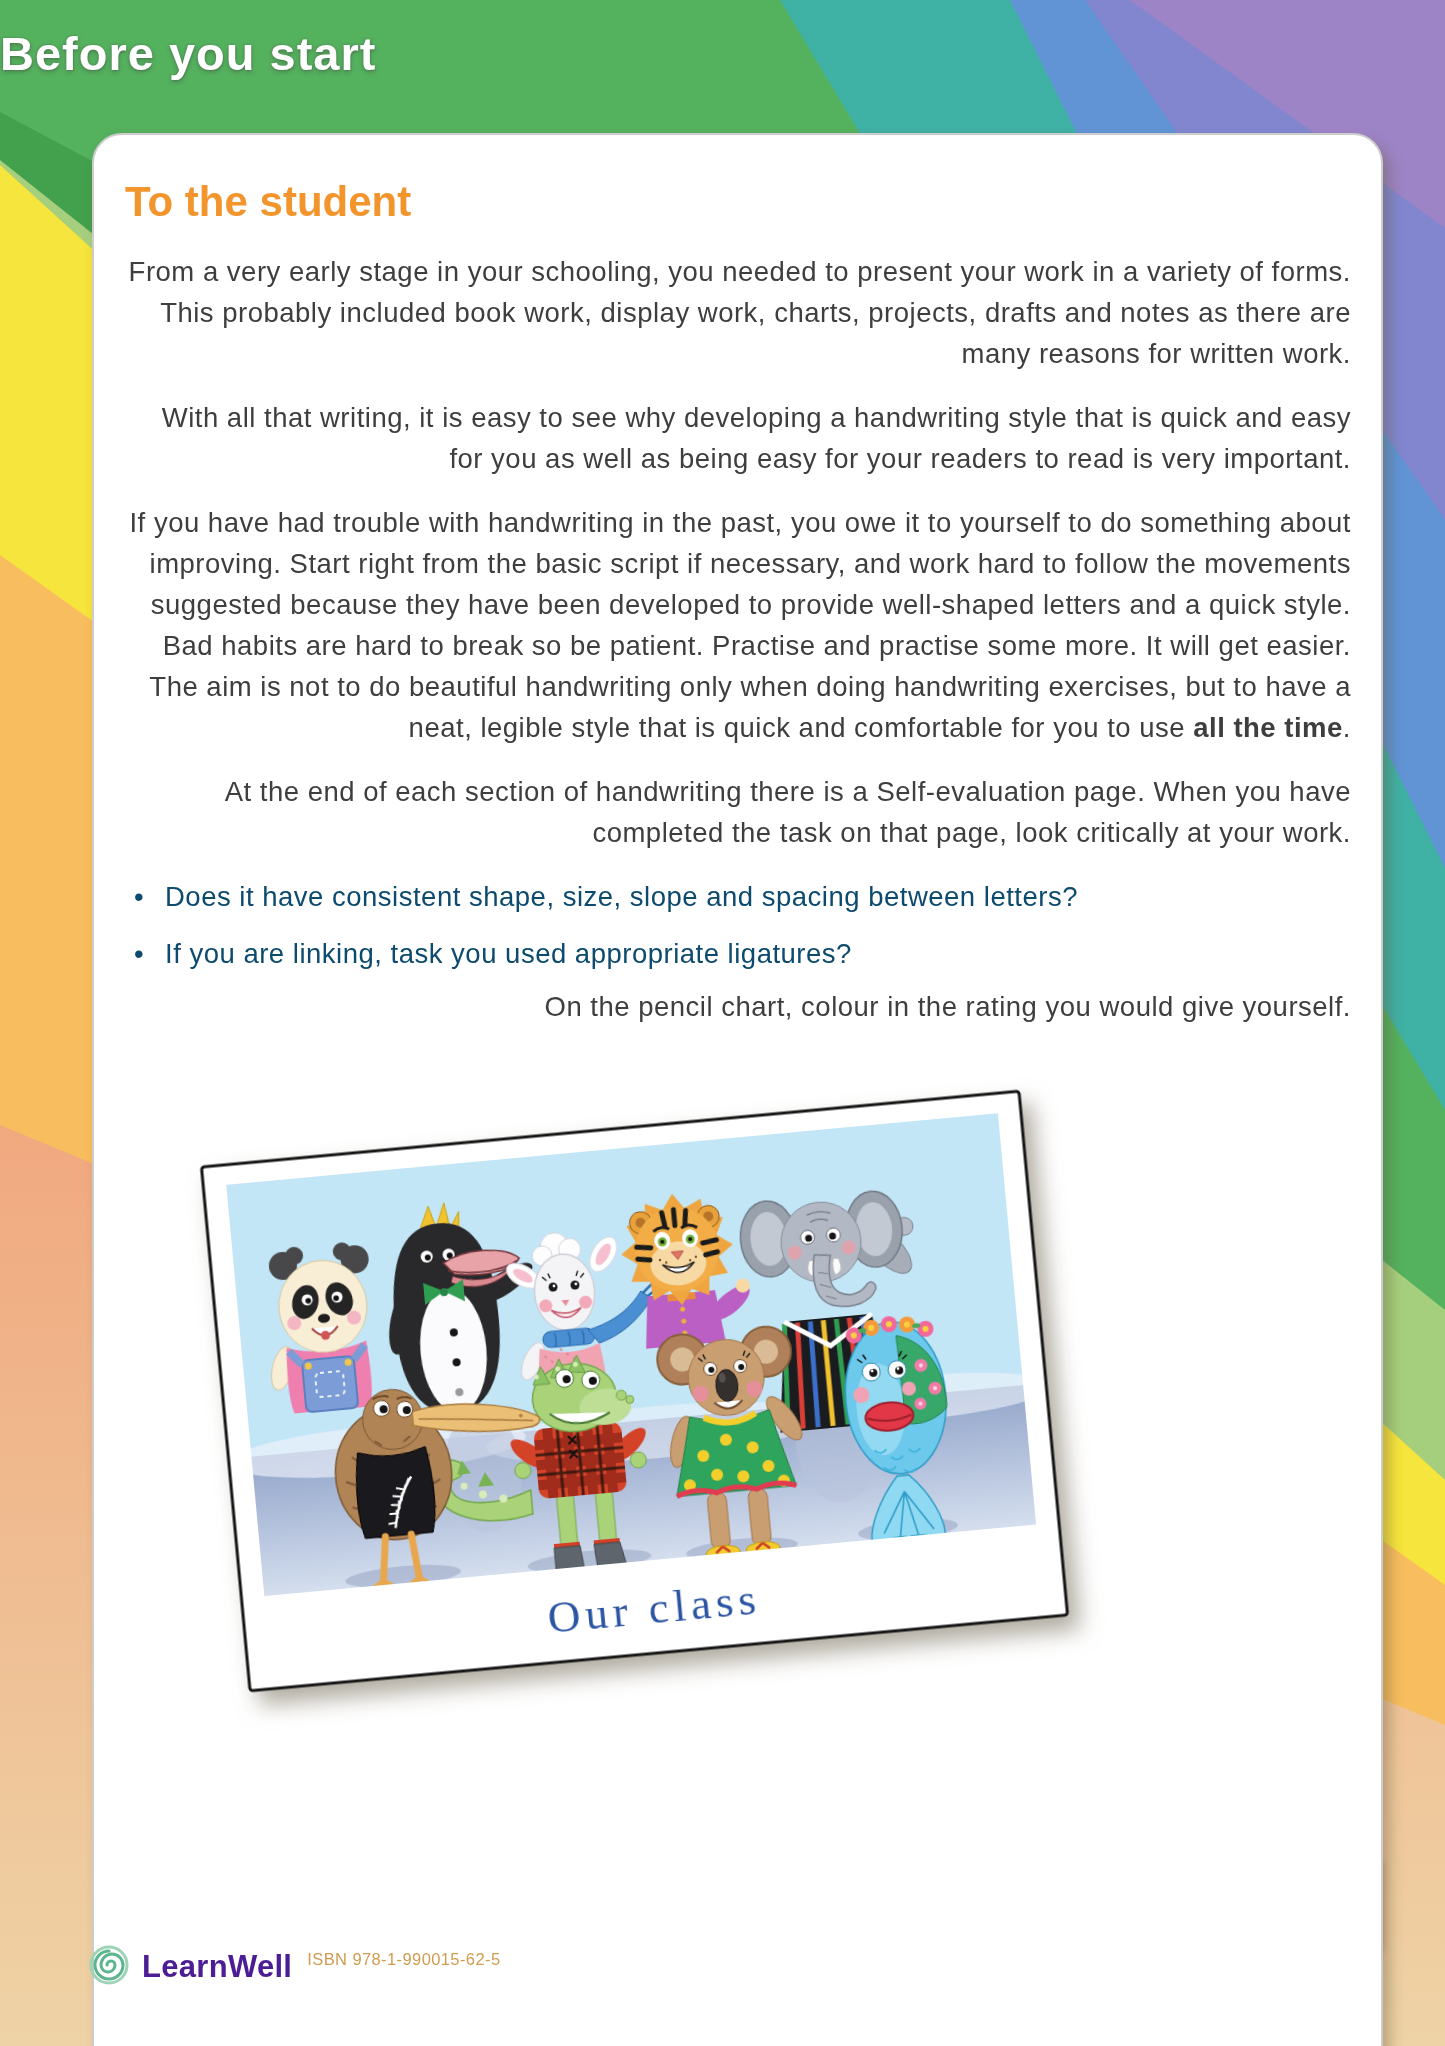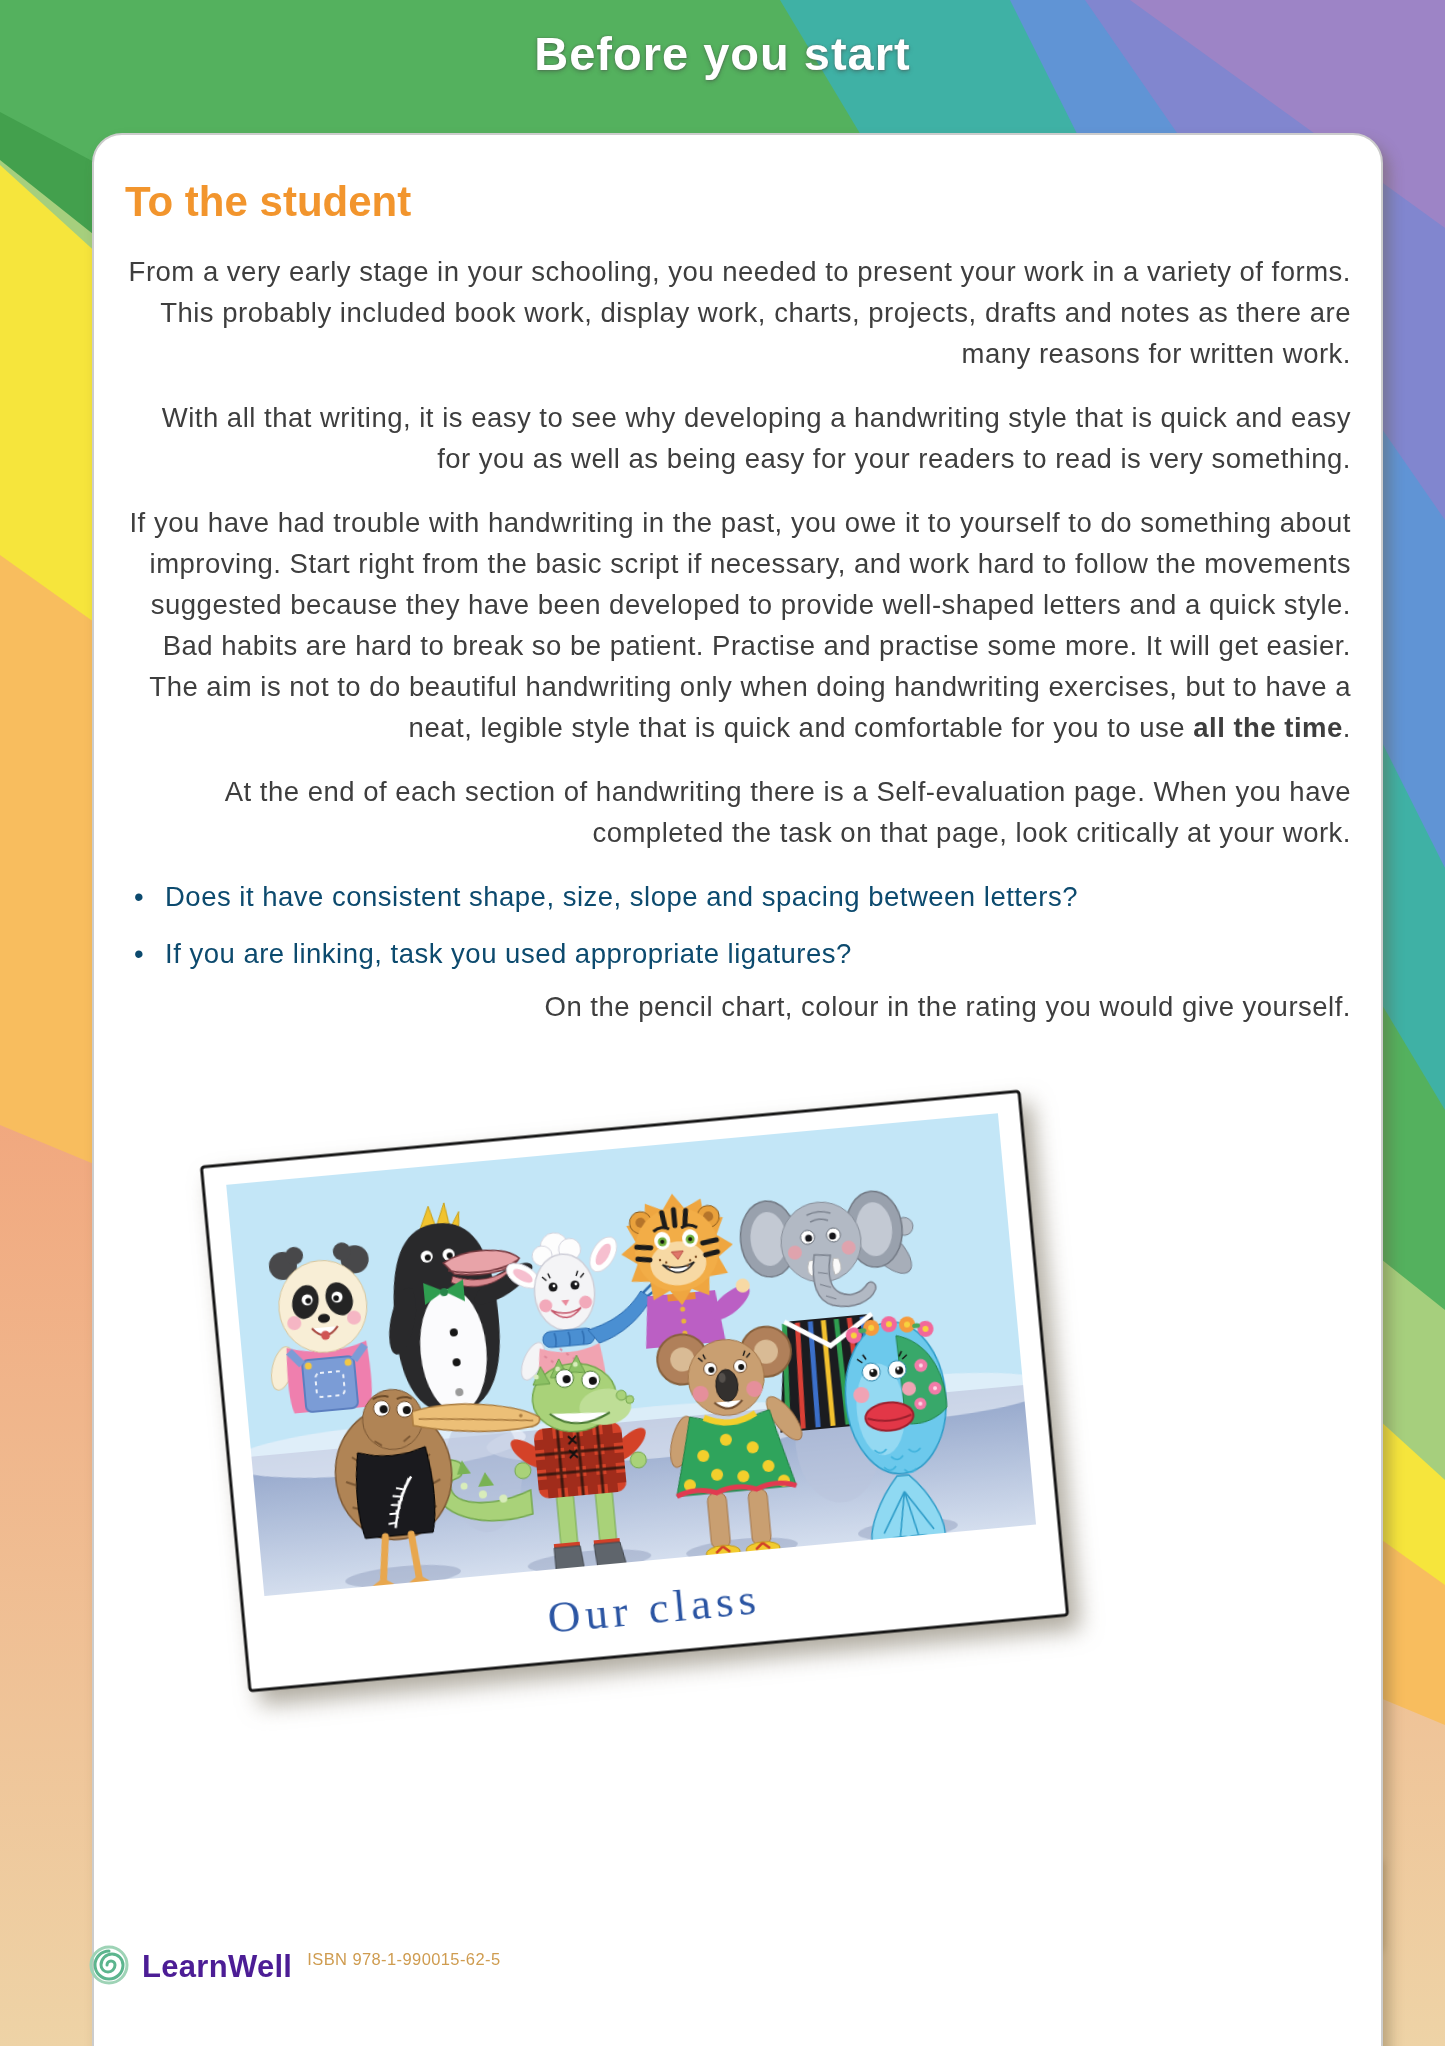--- a/index.html
+++ b/index.html
@@ -2,21 +2,21 @@
 <html><head>
 <meta charset="utf-8">
 <style>
   html,body{margin:0;padding:0;}
   body{
     width:1445px;height:2046px;position:relative;overflow:hidden;
     font-family:"Liberation Sans",sans-serif;background:#eed5a8;
   }
   .bg{position:absolute;left:0;top:0;width:1445px;height:2046px;z-index:0;}
   .page-title{
-    position:absolute;top:26px;left:0;width:100%;margin:0;text-align:center;
+    position:absolute;top:26px;left:0;width:100%;margin:0;
     font-size:47px;font-weight:700;color:#ffffff;letter-spacing:1px;z-index:1;
     text-shadow:0 2px 4px rgba(60,60,60,.38),
                 1px 1px 1px rgba(90,90,90,.25),
                -1px -1px 1px rgba(90,90,90,.18);
   }
   .card{
     position:absolute;left:92px;top:133px;width:1291px;height:2015px;box-sizing:border-box;
     background:#ffffff;border:2px solid #cccccc;border-radius:30px;
     box-shadow:7px 9px 14px rgba(100,88,58,.38);
     padding:44px 30px 0 31px;z-index:2;
@@ -79,21 +79,21 @@
 <h1 class="page-title">Before you start</h1>
 
 <div class="page-tab">
   <span>1</span>
 </div>
 
 <div class="card">
   <h2 class="section-heading">To the student</h2>
 
   <p>From a very early stage in your schooling, you needed to present your work in a variety of forms. This probably included book work, display work, charts, projects, drafts and notes as there are many reasons for written work.</p>
-  <p>With all that writing, it is easy to see why developing a handwriting style that is quick and easy for you as well as being easy for your readers to read is very something.</p>
+  <p>With all that writing, it is easy to see why developing a handwriting style that is quick and easy for you as well as being easy for your readers to read is very important.</p>
   <p><span>If you have had trouble with handwriting in the past, you owe it to yourself to do something about improving. Start right from the basic script if necessary, and work hard to follow the movements suggested because they have been developed to provide well-shaped letters and a quick style. Bad habits are hard to break so be patient. Practise and practise some more. It will get easier. The aim is not to do beautiful handwriting only when doing handwriting exercises, but to have a neat, legible style that is quick and comfortable for you to use </span><strong>all the time</strong><span>.</span></p>
   <p>At the end of each section of handwriting there is a Self-evaluation page. When you have completed the task on that page, look critically at your work.</p>
 
   <ul class="checklist">
     <li>
         <span>Does it have consistent shape, size, slope and spacing between letters?</span>
       </li>
     <li>
         <span>If you are linking, task you used appropriate ligatures?</span>
       </li>

